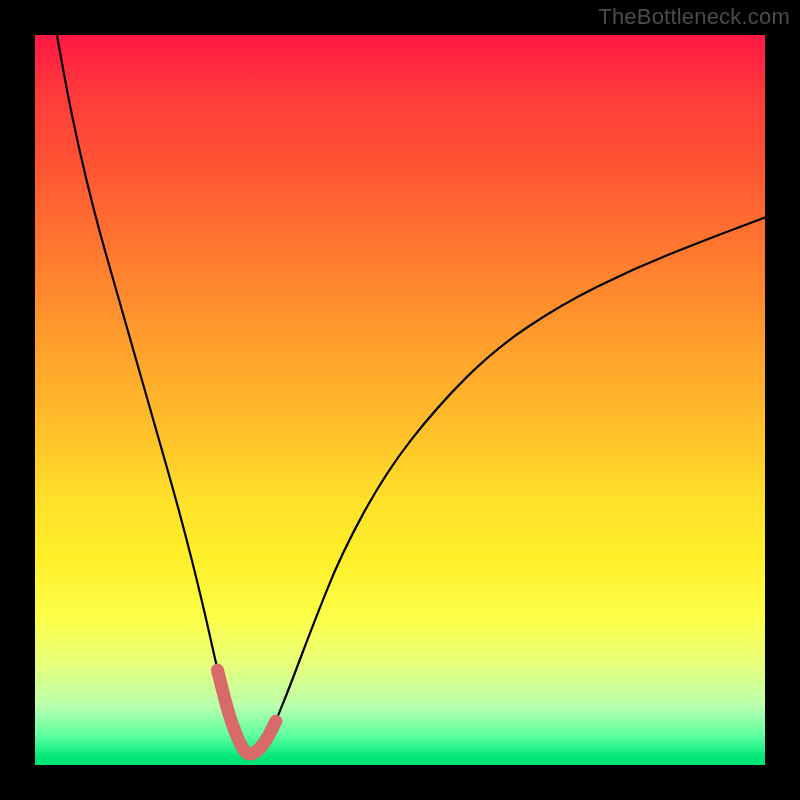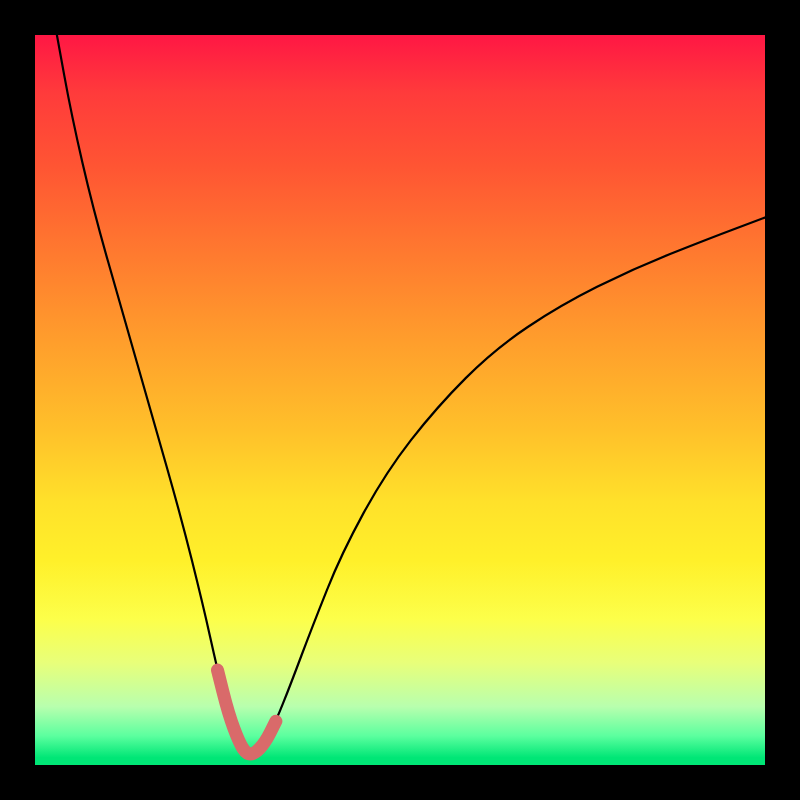--- a/index.html
+++ b/index.html
@@ -56,20 +56,21 @@
     left: 0;
     top: 0;
     width: 730px;
     height: 730px;
   }
 </style>
 </head>
 <body>
 
 <div class="frame">
+  <div class="watermark">TheBottleneck.com</div>
 
   <div class="plot-area">
     <svg class="curve" viewBox="0 0 730 730" preserveAspectRatio="none">
       <path fill="none" stroke-width="2.2" stroke-linecap="round" stroke-linejoin="round" d="M 21.90 0.00 L 29.20 40.15 Q 36.50 80.30 47.45 127.75 Q 58.40 175.20 73.00 226.30 Q 87.60 277.40 102.20 328.50 Q 116.80 379.60 131.40 430.70 Q 146.00 481.80 156.95 525.60 Q 167.90 569.40 175.20 602.25 Q 182.50 635.10 187.98 657.00 Q 193.45 678.90 198.93 693.50 Q 204.40 708.10 208.05 713.58 Q 211.70 719.05 215.35 719.05 Q 219.00 719.05 224.47 713.58 Q 229.95 708.10 235.43 697.15 Q 240.90 686.20 248.20 667.95 Q 255.50 649.70 266.45 620.50 Q 277.40 591.30 292.00 554.80 Q 306.60 518.30 328.50 478.15 Q 350.40 438.00 375.95 405.15 Q 401.50 372.30 430.70 343.10 Q 459.90 313.90 492.75 292.00 Q 525.60 270.10 562.10 251.85 Q 598.60 233.60 635.10 219.00 Q 671.60 204.40 700.80 193.45 L 730.00 182.50" stroke="#000000"></path>
       <path fill="none" stroke-width="13" stroke-linecap="round" stroke-linejoin="round" d="M 182.50 635.10 L 187.98 657.00 Q 193.45 678.90 198.93 693.50 Q 204.40 708.10 208.05 713.58 Q 211.70 719.05 215.35 719.05 Q 219.00 719.05 224.47 713.58 Q 229.95 708.10 235.43 697.15 L 240.90 686.20" stroke="#d96a6a"></path>
     </svg>
   </div>
 </div>
 
 </body></html>

